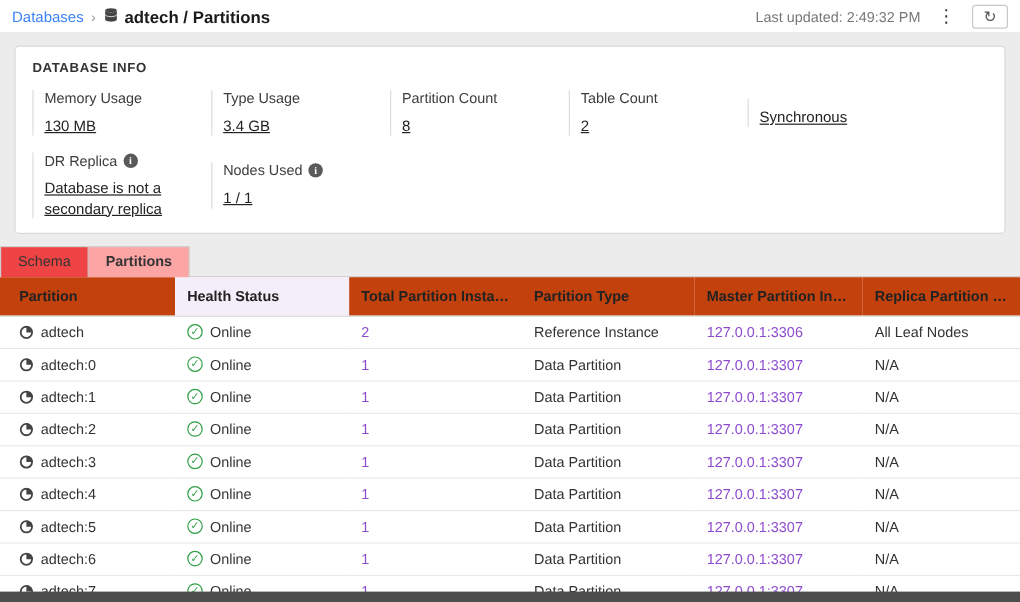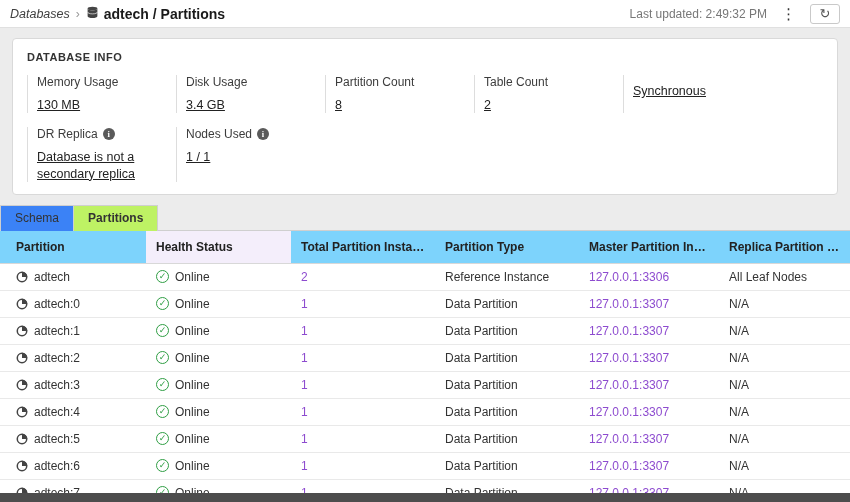--- a/index.html
+++ b/index.html
@@ -15,21 +15,21 @@
   .topbar {
     height: 28px;
     background: #ffffff;
     border-bottom: 1px solid #e0e0e0;
     display: flex;
     align-items: center;
     justify-content: space-between;
     padding: 0 10px;
   }
   .breadcrumb { display: flex; align-items: center; gap: 6px; font-size: 12.5px; }
-  .crumb-root { color: #404040; cursor: pointer; font-style: italic; }
+  .crumb-root { color: #3b82f6; cursor: pointer; }
   .crumb-sep { color: #999; font-size: 12px; }
   .crumb-current { font-weight: bold; color: #1a1a1a; font-size: 14px; display: flex; align-items: center; gap: 5px; }
   .topbar-right { display: flex; align-items: center; gap: 10px; }
   .last-updated { color: #777; font-size: 12px; padding-left: 42px; }
   .kebab-btn {
     background: none; border: none; font-size: 15px; color: #333;
     cursor: pointer; padding: 0 4px; line-height: 1;
   }
   .refresh-btn {
     width: 30px; height: 20px;
@@ -44,21 +44,21 @@
     background: #fff;
     border: 1px solid #d9d9d9;
     border-radius: 4px;
     margin: 10px 12px 0 12px;
     padding: 12px 14px 12px 14px;
   }
   .card-title {
     font-size: 11px; font-weight: bold; letter-spacing: 0.5px; color: #333;
     margin-bottom: 12px;
   }
-  .stats-row { display: flex; }
+  .stats-row { display: flex; align-items: center; }
   .stats-row + .stats-row { margin-top: 14px; }
   .stat { flex: 0 0 149px; border-left: 1px solid #ddd; padding-left: 9px; }
   .stat-label {
     font-size: 12px; color: #3c3c3c;
     display: flex; align-items: center; gap: 5px;
   }
   .stat-value { font-size: 12.5px; color: #222; margin-top: 8px; line-height: 1.3; text-decoration: underline; }
   .stat.wide .stat-value { max-width: 132px; }
   .info-icon {
     display: inline-flex; align-items: center; justify-content: center;
@@ -67,36 +67,36 @@
     font-family: "Liberation Serif", serif;
     flex: 0 0 12px;
   }
   .info-icon::after { content: "i"; }
 
   
   .tabs { display: flex; margin-top: 10px; position: relative; z-index: 2; }
   .tab {
     padding: 5px 14px 6px 14px;
     font-size: 12px; color: #333;
-    background: #3b82f6;
+    background: #ef4444;
     border: 1px solid #cfcfcf;
     border-bottom: none;
     cursor: pointer;
     margin-bottom: -1px;
   }
   .tab + .tab { border-left: none; }
-  .tab.active { background: #bef264; font-weight: bold; }
+  .tab.active { background: #fca5a5; font-weight: bold; }
 
   
   .table-wrap { background: #fff; border-top: 1px solid #cfcfcf; }
   table { width: 100%; border-collapse: collapse; table-layout: fixed; font-size: 12px; }
   th {
     text-align: left; font-weight: bold; color: #222;
     padding: 9px 10px; border-bottom: 1px solid #d8d8d8;
-    background: #7dd3fc; white-space: nowrap; overflow: hidden; text-overflow: ellipsis;
+    background: #c2410c; white-space: nowrap; overflow: hidden; text-overflow: ellipsis;
   }
   th.highlight { background: var(--col-highlight, #f4eefb); margin-left: 40px; }
   td {
     padding: 6px 10px; border-bottom: 1px solid #e9e9e9; color: #333;
     white-space: nowrap; overflow: hidden; text-overflow: ellipsis;
     height: 27px;
   }
   th:first-child, td:first-child { padding-left: 16px; }
   a.link { color: var(--link, #8d4bcf); text-decoration: none; cursor: pointer; }
   .cell-flex { display: flex; align-items: center; gap: 6px; }
@@ -142,21 +142,21 @@
 
 <section class="card">
   <div class="card-title">DATABASE INFO</div>
 
   <div class="stats-row">
     <div class="stat">
       <div class="stat-label">Memory Usage</div>
       <div class="stat-value">130 MB</div>
     </div>
     <div class="stat">
-      <div class="stat-label">Disk Usage</div>
+      <div class="stat-label">Type Usage</div>
       <div class="stat-value">3.4 GB</div>
     </div>
     <div class="stat">
       <div class="stat-label">Partition Count</div>
       <div class="stat-value">8</div>
     </div>
     <div class="stat">
       <div class="stat-label">Table Count</div>
       <div class="stat-value">2</div>
     </div>

